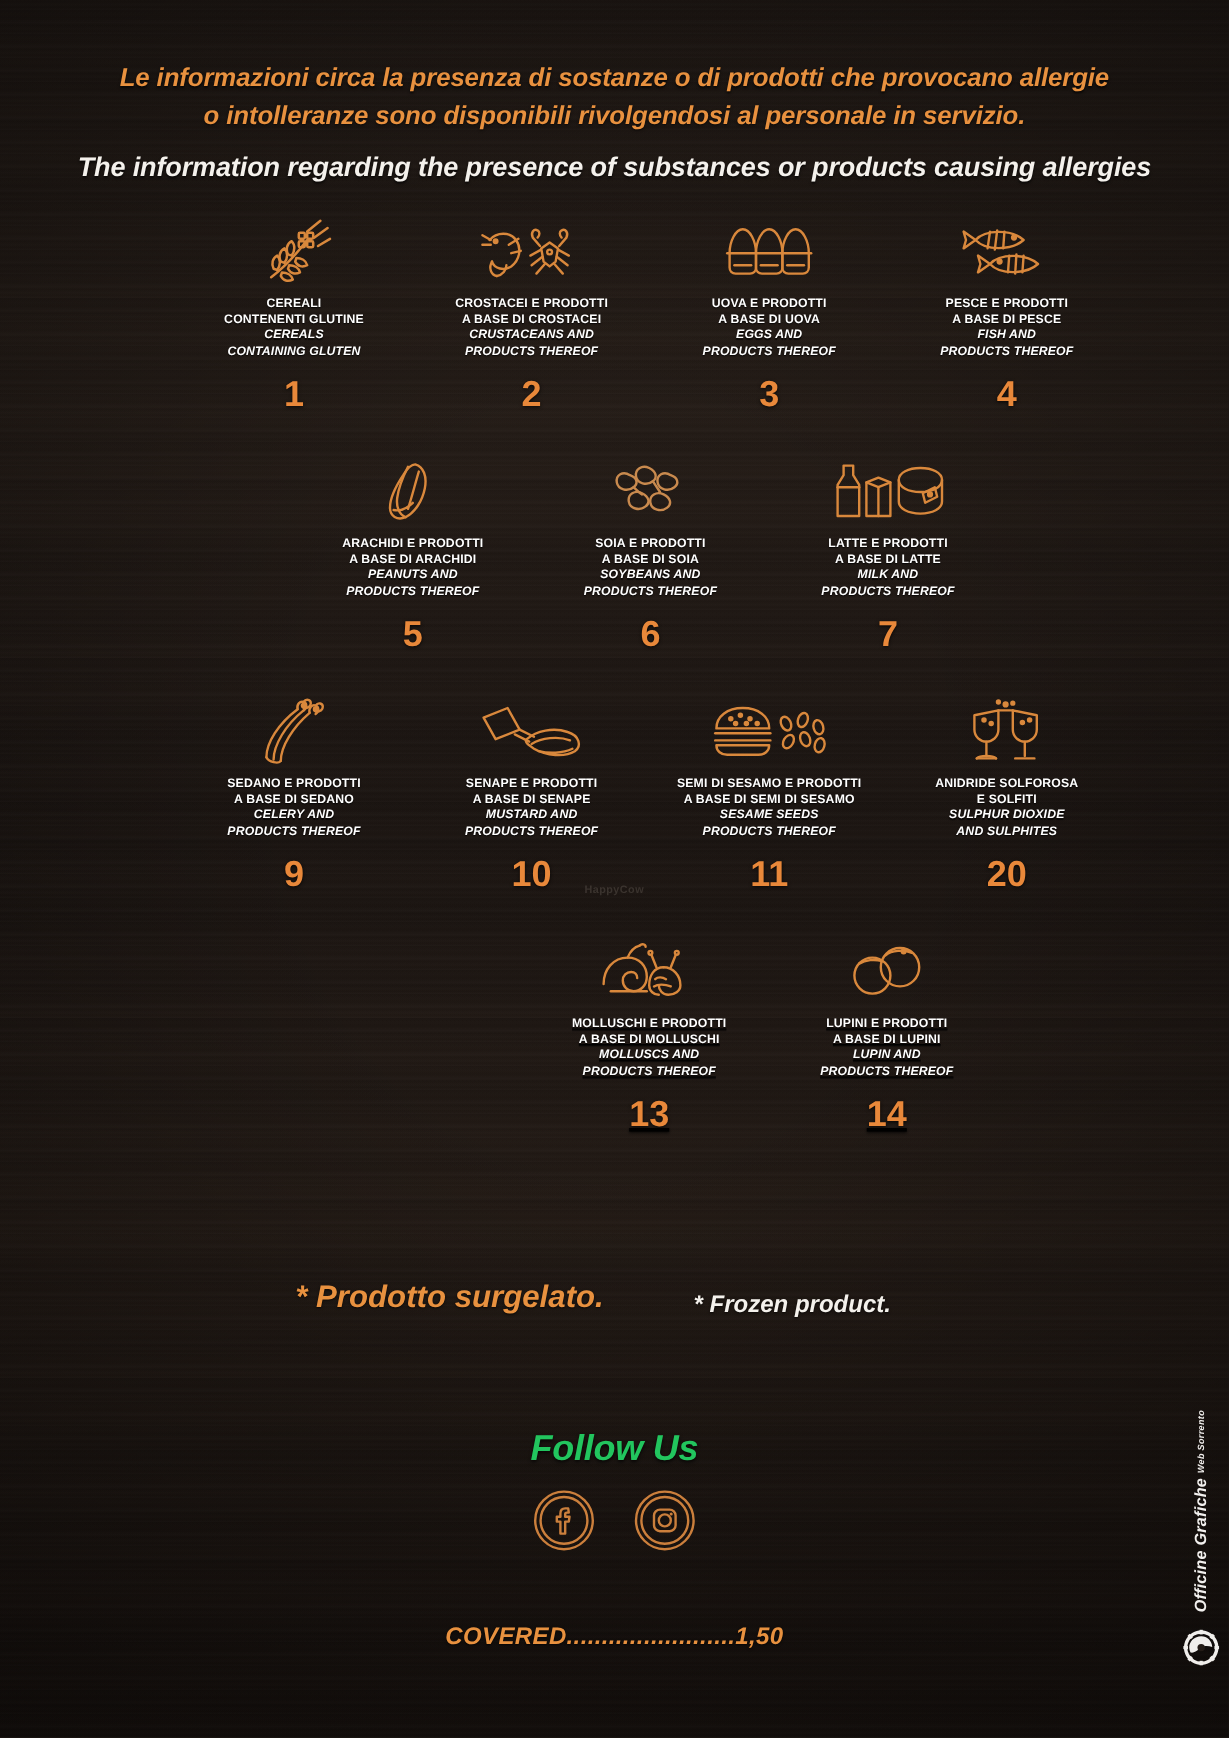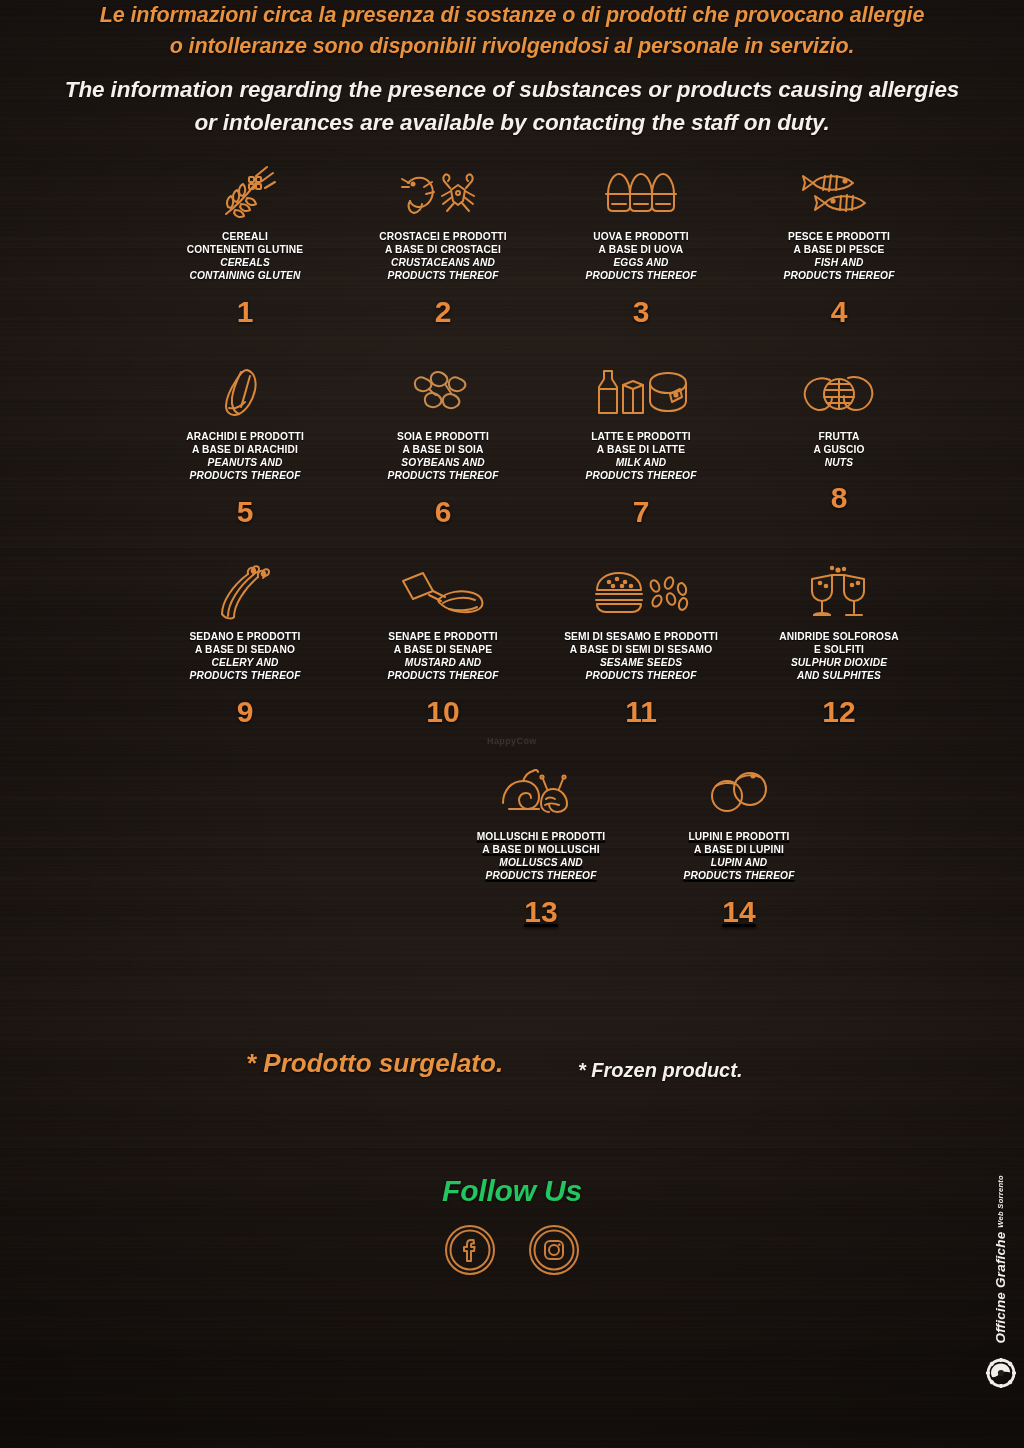--- a/index.html
+++ b/index.html
@@ -37,21 +37,21 @@
       linear-gradient(180deg,#1f1814 0%,#241c17 22%,#1a1411 48%,#221a15 70%,#17110e 100%);
     z-index:0;
   }
   #wood-vignette {
     position:absolute; inset:0; z-index:1; pointer-events:none;
     background:radial-gradient(ellipse 85% 70% at 50% 45%, rgba(0,0,0,0) 30%, rgba(0,0,0,0.42) 100%);
   }
   #page { position:relative; z-index:2; width:1024px; height:1448px; }
 
   
-  .header { text-align:center; }
+  .header { padding-top:50px; text-align:center; }
   .header .it-line,
   .header .en-line { display:block; }
   .hdr-it {
     color:#e8913f;
     font-size:21.5px;
     font-weight:700;
     font-style:italic;
     line-height:1.45;
     letter-spacing:-0.1px;
     text-shadow:0 1px 2px rgba(0,0,0,.7);
@@ -208,21 +208,20 @@
 
 <div id="page">
 
   <div class="header">
     <div class="hdr-it">
       <span class="it-line">Le informazioni circa la presenza di sostanze o di prodotti che provocano allergie</span>
       <span class="it-line">o intolleranze sono disponibili rivolgendosi al personale in servizio.</span>
     </div>
     <div class="hdr-en">
       <span class="en-line">The information regarding the presence of substances or products causing allergies</span>
-      <span class="en-line">or intolerances are available by contacting the staff on duty.</span>
     </div>
   </div>
 
   <div class="allergen-grid">
 
     <div class="allergen-row">
 
       <div class="allergen-cell">
         <div class="cell-icon">
           <svg width="66" height="58" viewBox="0 0 66 58" fill="none" stroke="#d9883c" stroke-width="2.1" stroke-linecap="round" stroke-linejoin="round">
@@ -391,41 +390,20 @@
         </div>
         <div class="cell-labels">
           <div>LATTE E PRODOTTI</div>
           <div>A BASE DI LATTE</div>
           <div class="en">MILK AND</div>
           <div class="en">PRODUCTS THEREOF</div>
         </div>
         <div class="cell-number">7</div>
       </div>
 
-      <div class="allergen-cell">
-        <div class="cell-icon">
-          <svg width="78" height="46" viewBox="0 0 78 46" fill="none" stroke="#d9883c" stroke-width="2" stroke-linecap="round" stroke-linejoin="round">
-            <path d="M30 10 C22 6 10 9 6 18 C2 27 8 38 18 40 C26 41 32 35 32 27"></path>
-            <path d="M48 8 C58 5 70 10 72 20 C74 30 66 40 56 40 C48 40 43 34 44 26"></path>
-            <circle cx="39" cy="24" r="15"></circle>
-            <path d="M25 20 L53 20"></path>
-            <path d="M24 27 L54 27"></path>
-            <path d="M27 33 L51 33"></path>
-            <path d="M28 14 L50 14"></path>
-            <path d="M39 9 L39 39"></path>
-          </svg>
-        </div>
-        <div class="cell-labels">
-          <div>FRUTTA</div>
-          <div>A GUSCIO</div>
-          <div class="en">NUTS</div>
-          <div class="en"></div>
-        </div>
-        <div class="cell-number">8</div>
-      </div>
     </div>
 
     <div class="allergen-row">
 
       <div class="allergen-cell">
         <div class="cell-icon">
           <svg width="62" height="58" viewBox="0 0 62 58" fill="none" stroke="#d9883c" stroke-width="2" stroke-linecap="round" stroke-linejoin="round">
             <path d="M8 50 C8 38 18 22 34 10"></path>
             <path d="M14 52 C14 40 24 23 39 11"></path>
             <path d="M20 53 C20 41 30 25 44 13"></path>
@@ -517,21 +495,21 @@
             <circle cx="38" cy="4" r="1.2" fill="#d9883c"></circle>
             <path d="M26 10 L38 10"></path>
           </svg>
         </div>
         <div class="cell-labels">
           <div>ANIDRIDE SOLFOROSA</div>
           <div>E SOLFITI</div>
           <div class="en">SULPHUR DIOXIDE</div>
           <div class="en">AND SULPHITES</div>
         </div>
-        <div class="cell-number">12</div>
+        <div class="cell-number">20</div>
       </div>
     </div>
 
     <div class="allergen-row" style="margin-left:196px;text-decoration:underline;">
 
       <div class="allergen-cell">
         <div class="cell-icon">
           <svg width="84" height="52" viewBox="0 0 84 52" fill="none" stroke="#d9883c" stroke-width="2" stroke-linecap="round" stroke-linejoin="round">
             <path d="M4 36 C4 24 12 14 24 14 C34 14 40 21 40 30 C40 37 35 42 29 42 C24 42 20 38 20 33 C20 29 23 26 27 26 C30 26 32 28 32 31"></path>
             <path d="M10 42 L40 42"></path>
@@ -597,20 +575,21 @@
           <circle cx="26" cy="26" r="24"></circle>
           <circle cx="26" cy="26" r="19.5"></circle>
           <rect x="17" y="17" width="18" height="18" rx="5"></rect>
           <circle cx="26" cy="26" r="5"></circle>
           <circle cx="31.3" cy="20.7" r="1.3" fill="#cb7f3c" stroke="none"></circle>
         </svg>
       </a>
     </div>
   </div>
 
+  <div class="covered">COVERED........................1,50</div>
 
   <div class="watermark">HappyCow</div>
 
   <div class="credit">
     <div class="credit-text">
       <span>Officine Grafiche</span>
       <span class="credit-sub">Web Sorrento</span>
     </div>
     <div class="credit-logo">
       <svg width="30" height="30" viewBox="0 0 30 30" fill="#f0eeeb">

